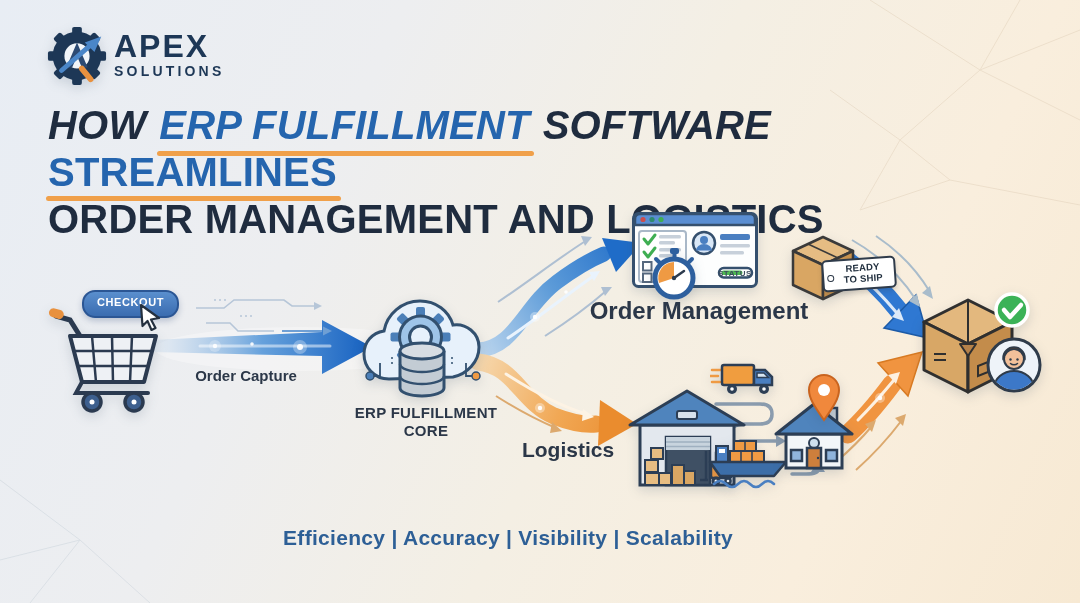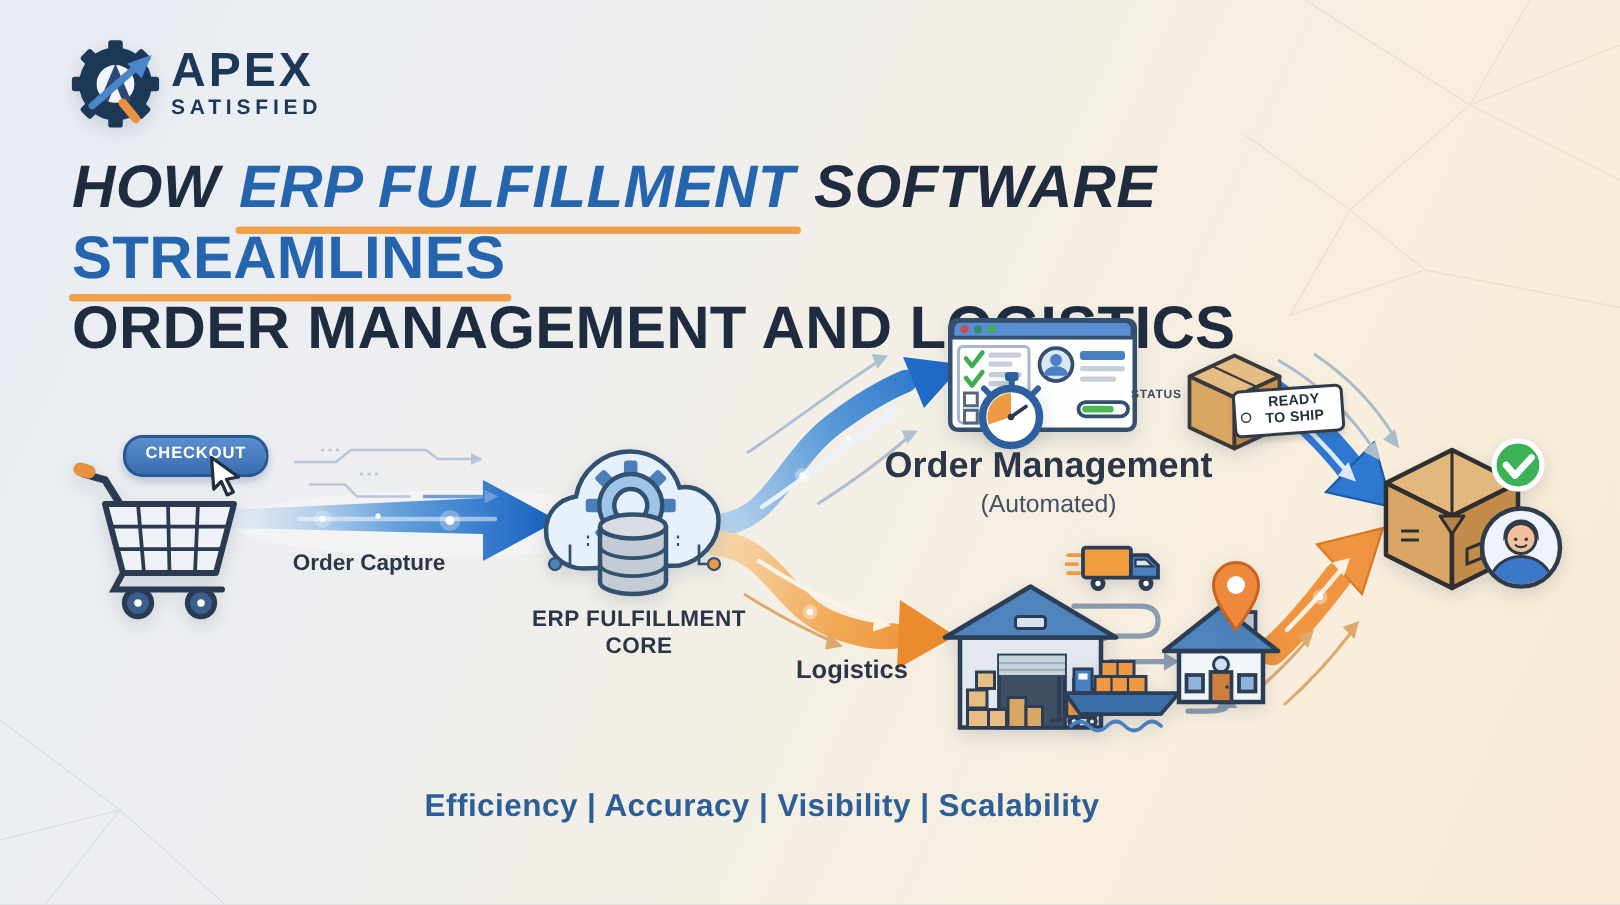--- a/index.html
+++ b/index.html
@@ -30,21 +30,21 @@
     color:#fff;font-size:11px;font-weight:800;letter-spacing:.6px;line-height:21px;
     box-shadow:0 3px 6px rgba(30,60,110,.25);
   }
   .rts-tag{
     left:822px;top:258px;width:58px;background:#fff;border:2.5px solid #2f3b4a;border-radius:5px;
     padding:3px 2px 3px 10px;transform:rotate(-4deg);text-align:center;
     font-size:9.5px;font-weight:800;color:#22303f;line-height:1.15;letter-spacing:.2px;
     box-shadow:0 3px 5px rgba(60,60,60,.2);
   }
   .rts-tag .hole{position:absolute;left:3px;top:13px;width:5px;height:5px;border:1.8px solid #2f3b4a;border-radius:50%;background:#fff;}
-  .status-txt{left:718px;top:258px;font-size:8px;font-weight:800;color:#3c4c5e;letter-spacing:.5px;padding-left:36px;}
+  .status-txt{left:718px;top:269px;font-size:8px;font-weight:800;color:#3c4c5e;letter-spacing:.5px;}
   .tagline{left:0;top:526px;width:1016px;text-align:center;font-size:21px;font-weight:700;color:#2d5f96;letter-spacing:.3px;}
   .illus{filter:drop-shadow(0 4px 6px rgba(40,60,90,.16));}
 </style>
 </head>
 <body>
 
 <div class="canvas">
 
   <svg class="abs" style="left:0;top:0" width="1080" height="603">
     <g stroke="#decdb6" stroke-width="1" opacity="0.45" fill="none">
@@ -173,21 +173,21 @@
       <rect x="27" y="3" width="10" height="12" rx="2" transform="rotate(315 32 33)"></rect>
     </g>
     <circle cx="32" cy="33" r="19" fill="#f1f5f9" stroke="#1d3756" stroke-width="12"></circle>
     <polygon points="21,45 32,19 43,45 37,45 32,33 27,45" fill="#2c4a73"></polygon>
     <path d="M16,48 L48,20" stroke="#4a86c8" stroke-width="5" stroke-linecap="round"></path>
     <polygon points="57,13 50,29 40,19" fill="#4a86c8"></polygon>
     <path d="M37,46 L46,57" stroke="#e8913f" stroke-width="6" stroke-linecap="round"></path>
   </svg>
   <div class="abs" style="left:114px;top:30px">
     <div class="brand-name">APEX</div>
-    <div class="brand-sub">SATISFIED</div>
+    <div class="brand-sub">SOLUTIONS</div>
   </div>
 
   <div class="abs title">
     <div>
       <span class="w">HOW</span><span class="w hl">ERP FULFILLMENT</span><span class="w">SOFTWARE</span><span class="hl">STREAMLINES</span>
     </div>
     <div>ORDER MANAGEMENT AND LOGISTICS</div>
   </div>
 
   <svg class="abs illus" style="left:48px;top:298px" width="128" height="118" viewBox="0 0 128 118">
@@ -274,21 +274,20 @@
     <rect x="24" y="2" width="9" height="6" rx="2" fill="#2d5f9e"></rect>
     <rect x="26.5" y="7" width="4" height="5" fill="#2d5f9e"></rect>
     <path d="M10,13 L15,18 M46,13 L41,18" stroke="#2d5f9e" stroke-width="4" stroke-linecap="round"></path>
     <circle cx="28" cy="32" r="19" fill="#ffffff" stroke="#2d5f9e" stroke-width="5"></circle>
     <path d="M28,32 L28,16 A16,16 0 0 0 13,37 Z" fill="#ef9a43"></path>
     <line x1="28" y1="32" x2="38" y2="25" stroke="#2d3b4e" stroke-width="2.5" stroke-linecap="round"></line>
     <circle cx="28" cy="32" r="2.2" fill="#2d3b4e"></circle>
   </svg>
   <div class="abs" style="left:588px;top:297px;width:222px">
     <div class="lbl lbl-lg">Order Management</div>
-    <div class="sub">(Automated)</div>
   </div>
 
   <svg class="abs illus" style="left:782px;top:230px" width="84" height="74" viewBox="0 0 84 74">
     <polygon points="11,21 41,7 71,21 41,35" fill="#e5bc83" stroke="#3a3a3a" stroke-width="2.5" stroke-linejoin="round"></polygon>
     <polygon points="11,21 41,35 41,69 11,55" fill="#d9a663" stroke="#3a3a3a" stroke-width="2.5" stroke-linejoin="round"></polygon>
     <polygon points="41,35 71,21 71,55 41,69" fill="#c8924e" stroke="#3a3a3a" stroke-width="2.5" stroke-linejoin="round"></polygon>
     <path d="M26,14 L56,28" stroke="#3a3a3a" stroke-width="1.5"></path>
   </svg>
   <div class="abs rts-tag">
     <span class="hole"></span>
@@ -355,21 +354,21 @@
     <rect x="19" y="52" width="11" height="11" fill="#8fb4dc" stroke="#2c3e55" stroke-width="2.5"></rect>
     <rect x="54" y="52" width="11" height="11" fill="#8fb4dc" stroke="#2c3e55" stroke-width="2.5"></rect>
   </svg>
 
   <svg class="abs illus" style="left:806px;top:374px" width="36" height="48" viewBox="0 0 36 48">
     <path d="M18,46 C8,32 3,24 3,16 a15,15 0 0 1 30,0 c0,8 -5,16 -15,30 z" fill="#f0883c" stroke="#c9641f" stroke-width="2"></path>
     <circle cx="18" cy="16" r="6" fill="#fff"></circle>
   </svg>
 
   <div class="abs" style="left:492px;top:437px;width:152px">
-    <div class="lbl" style="font-size:17px">Logistics</div>
+    <div class="lbl" style="font-size:21px">Logistics</div>
   </div>
 
   <svg class="abs illus" style="left:916px;top:290px" width="126" height="112" viewBox="0 0 126 112">
     <defs>
         <clipPath id="avclip">
           <circle cx="98" cy="75" r="24.5"></circle>
         </clipPath>
       </defs>
     <g>
       <polygon points="8,32 52,10 96,32 52,54" fill="#e3b87e" stroke="#2f2f2f" stroke-width="3" stroke-linejoin="round"></polygon>

